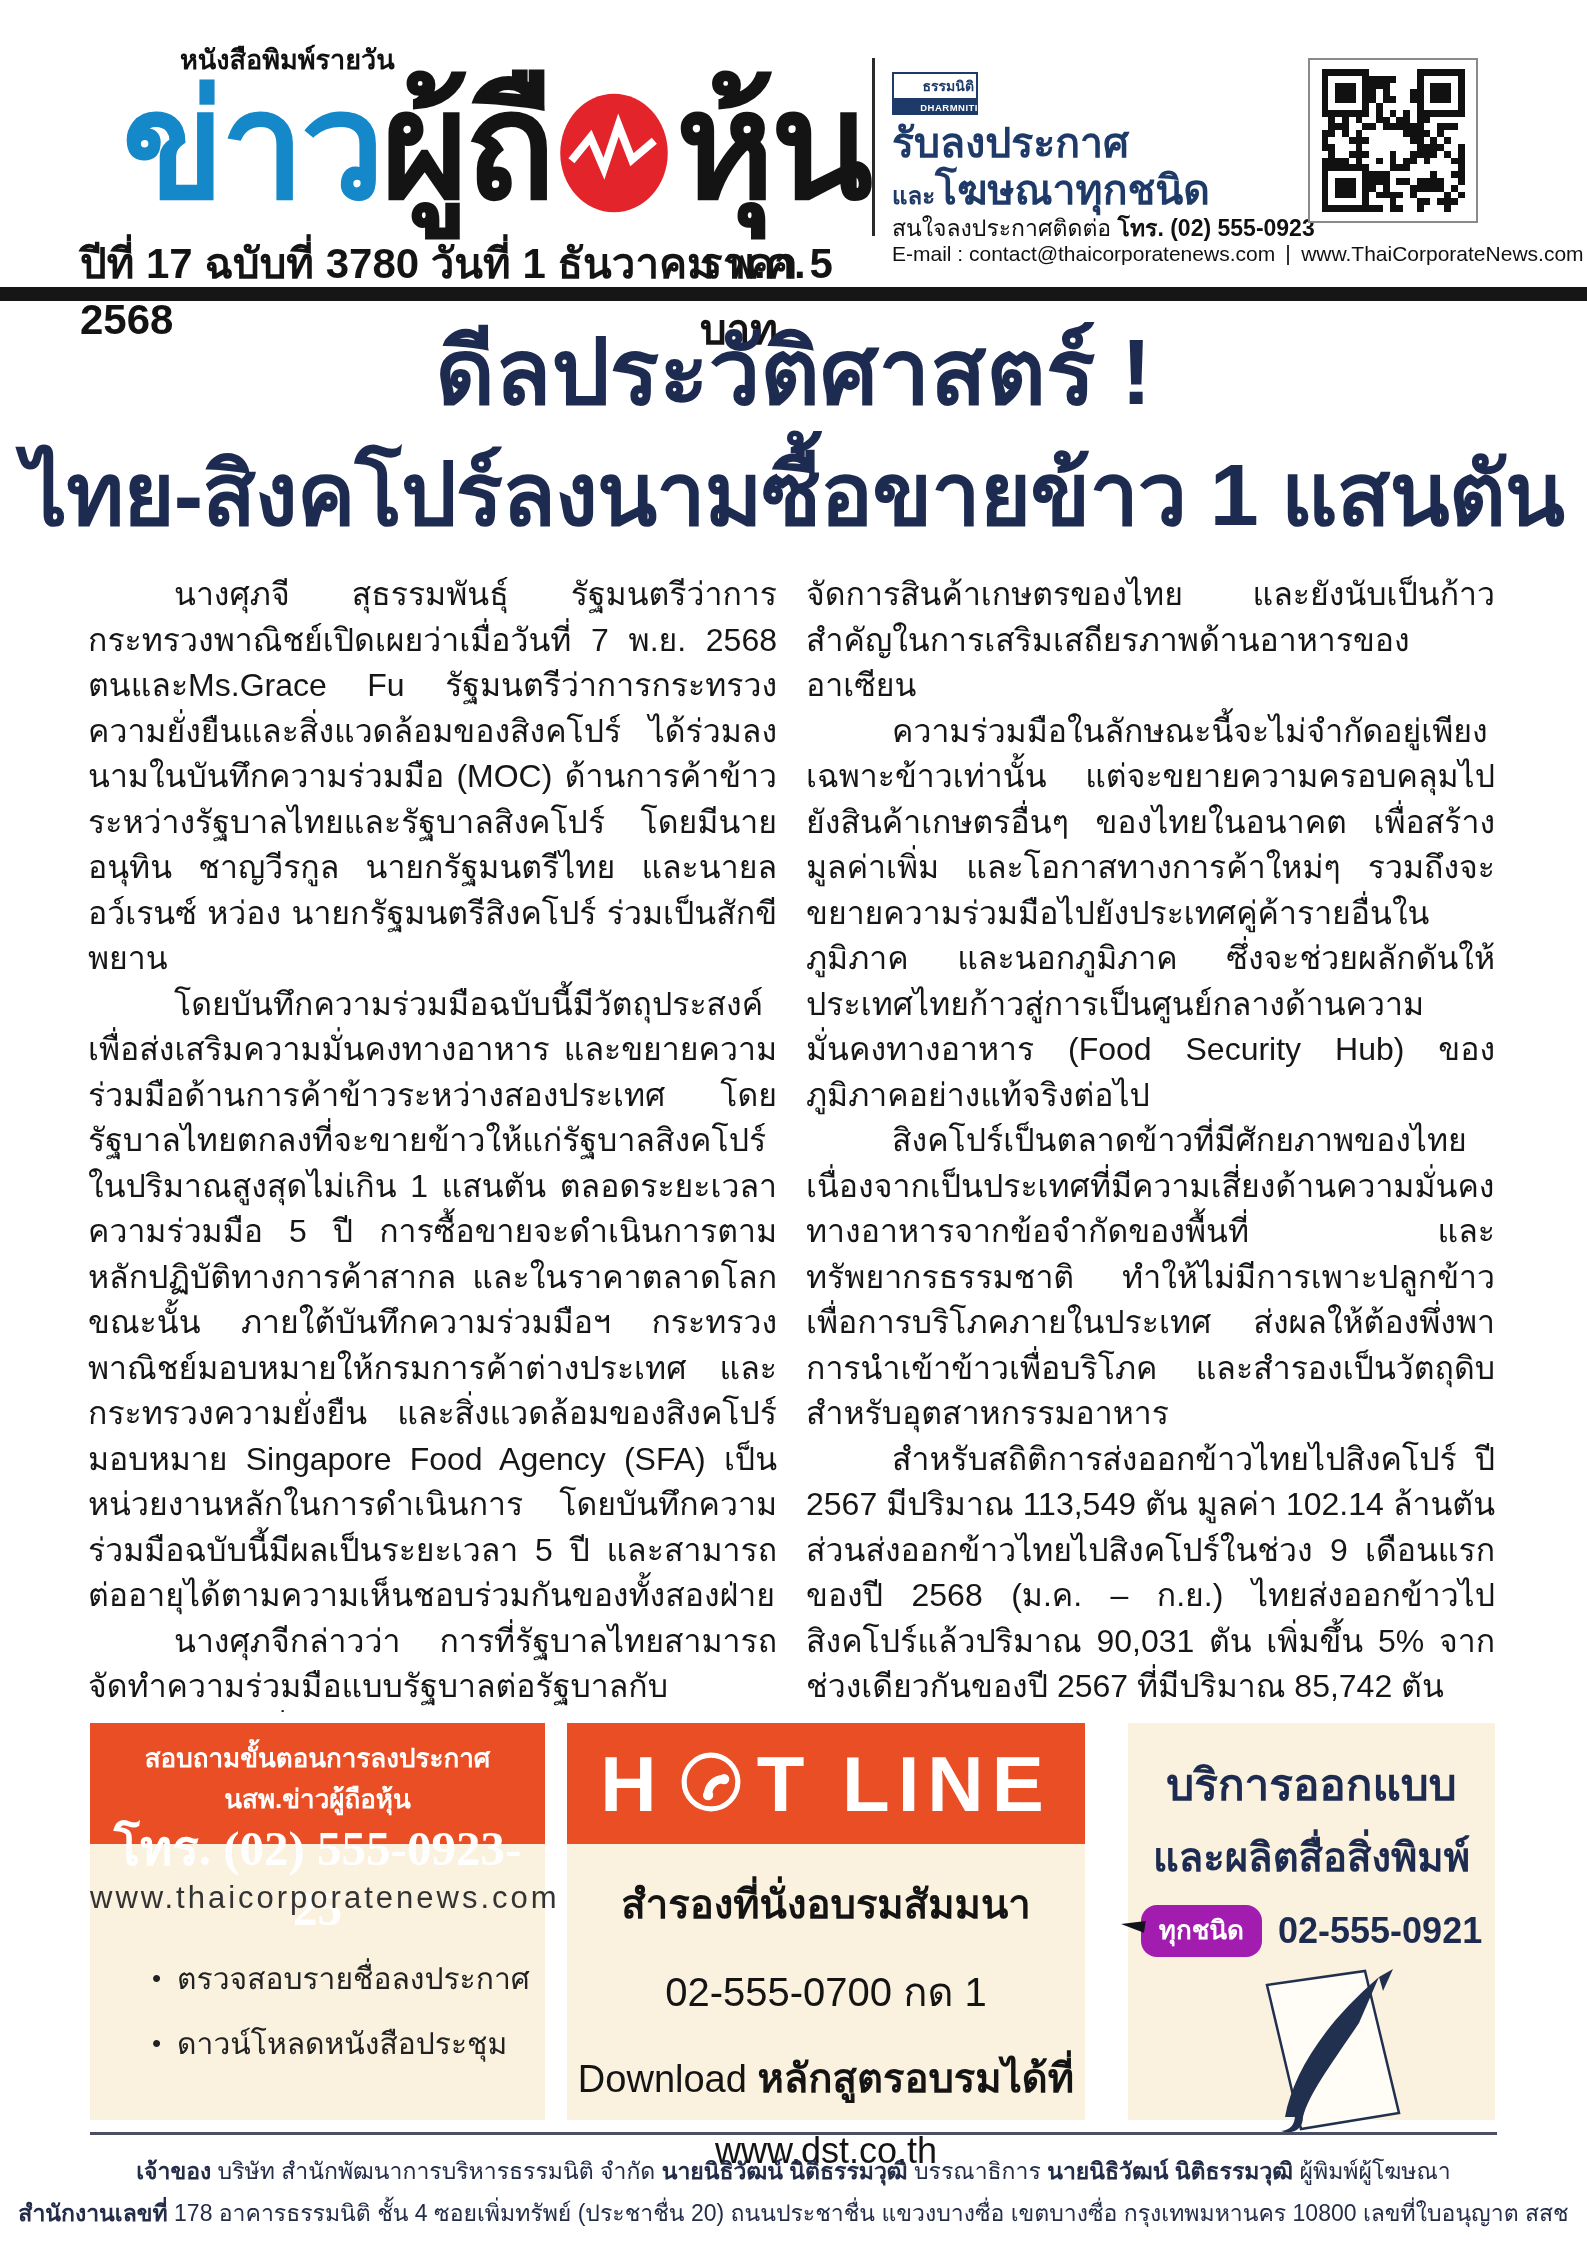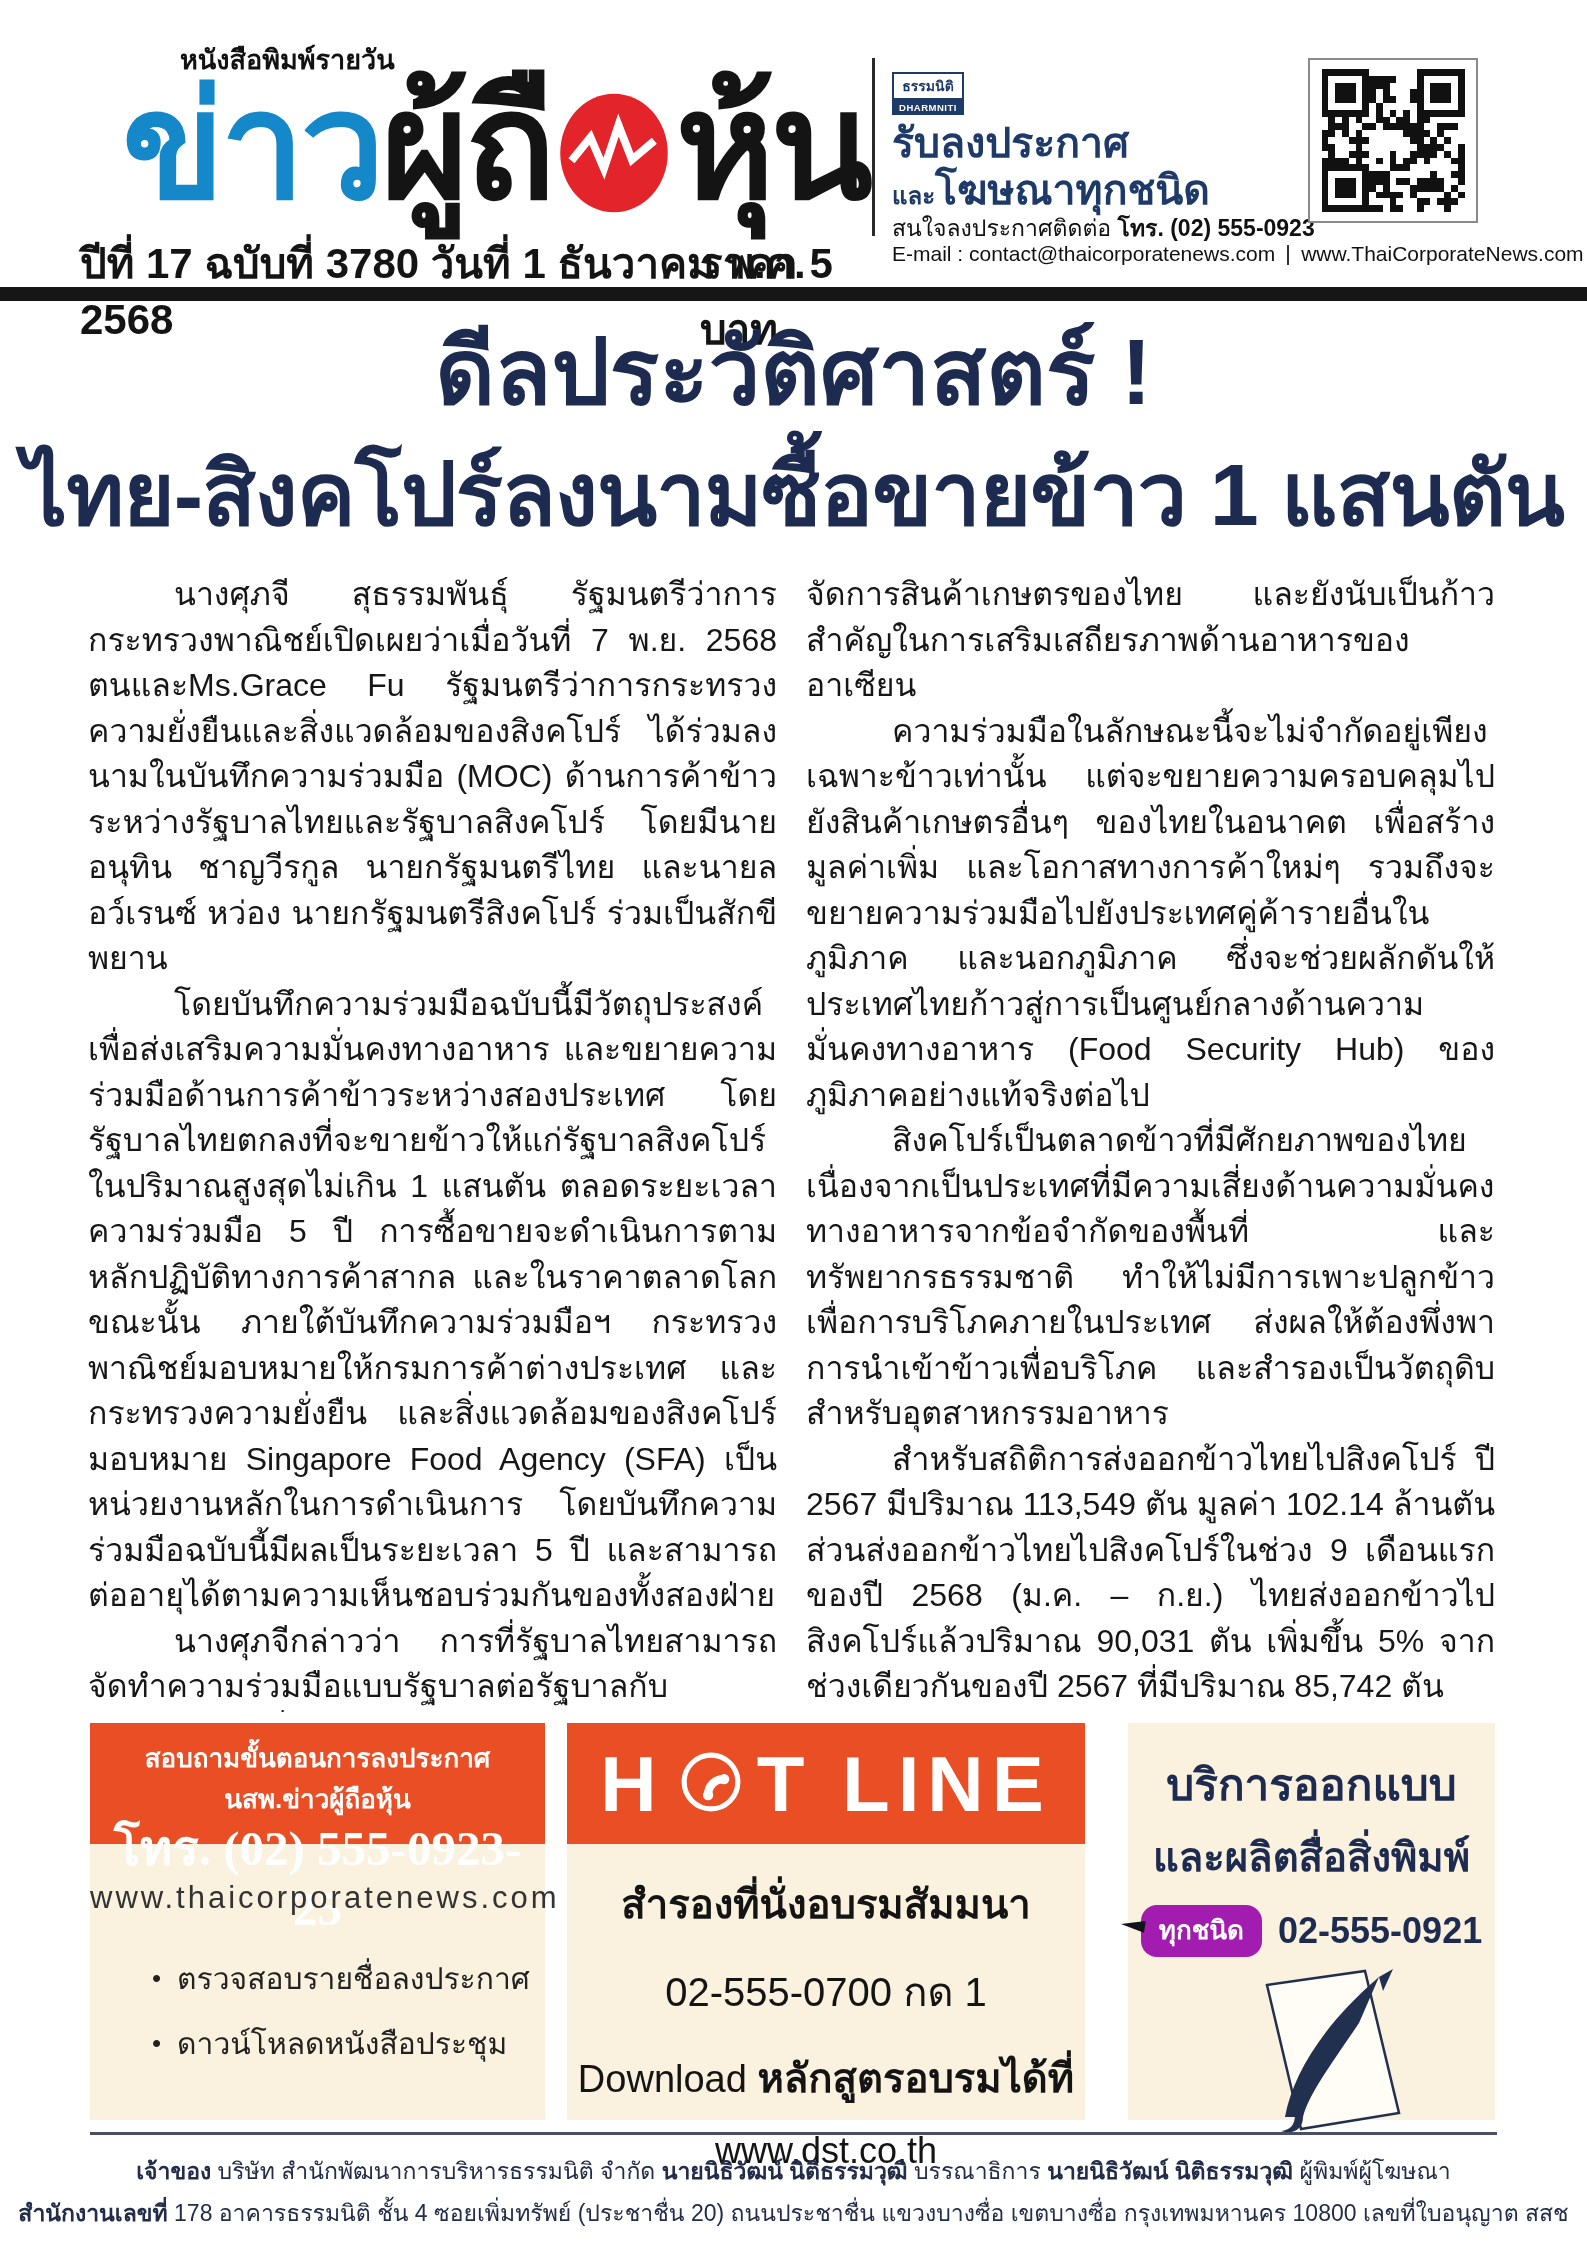--- a/index.html
+++ b/index.html
@@ -16,21 +16,21 @@
   
   .tagline{position:absolute; left:180px; top:38px; font-size:27px; font-weight:bold; color:#111;}
   .masthead{position:absolute; left:122px; top:46px; height:200px; display:flex; align-items:center;}
   .masthead .word{font-size:150px; font-weight:800; line-height:1; letter-spacing:-4px;}
   .masthead .blue{color:var(--blue);}
   .masthead .black{color:#141414;}
   .masthead .pulse{margin:18px 6px 0 6px;}
   .dateline{position:absolute; left:80px; top:230px; width:790px; font-size:42px; font-weight:bold; color:#141414;}
   .dateline .price{position:absolute; left:620px; top:0;}
   .v-divider{position:absolute; left:872px; top:58px; width:3px; height:178px; background:#2a2a2a;}
-  .brand{position:absolute; left:892px; top:72px; width:72px; text-align:center;}
+  .brand{position:absolute; left:892px; top:72px; width:86px; text-align:right;}
   .brand .b-top{border:2px solid var(--brandnavy); color:var(--brandnavy); font-size:14px; font-weight:bold; padding:1px 2px;}
   .brand .b-bot{background:var(--brandnavy); color:#fff; font-size:9.5px; font-weight:bold; letter-spacing:.5px; padding:2px 0;}
   .svc1{position:absolute; left:892px; top:110px; font-size:41px; font-weight:800; color:var(--brandnavy);}
   .svc2{position:absolute; left:892px; top:157px; color:var(--brandnavy); font-weight:800;}
   .svc2 .small{font-size:24px;} .svc2 .big{font-size:41px;}
   .contact{position:absolute; left:892px; top:210px; font-size:23px; color:#111;}
   .contact b{font-weight:800;}
   .emailline{position:absolute; left:892px; top:242px; font-size:21px; color:#111; white-space:nowrap;}
   .emailline .sep{display:inline-block; width:0; height:20px; border-left:2px solid #333; margin:0 12px; vertical-align:middle;}
   .qr{position:absolute; left:1308px; top:58px; width:170px; height:165px; border:2px solid #8a8a8a; background:#fff; padding:9px;}

